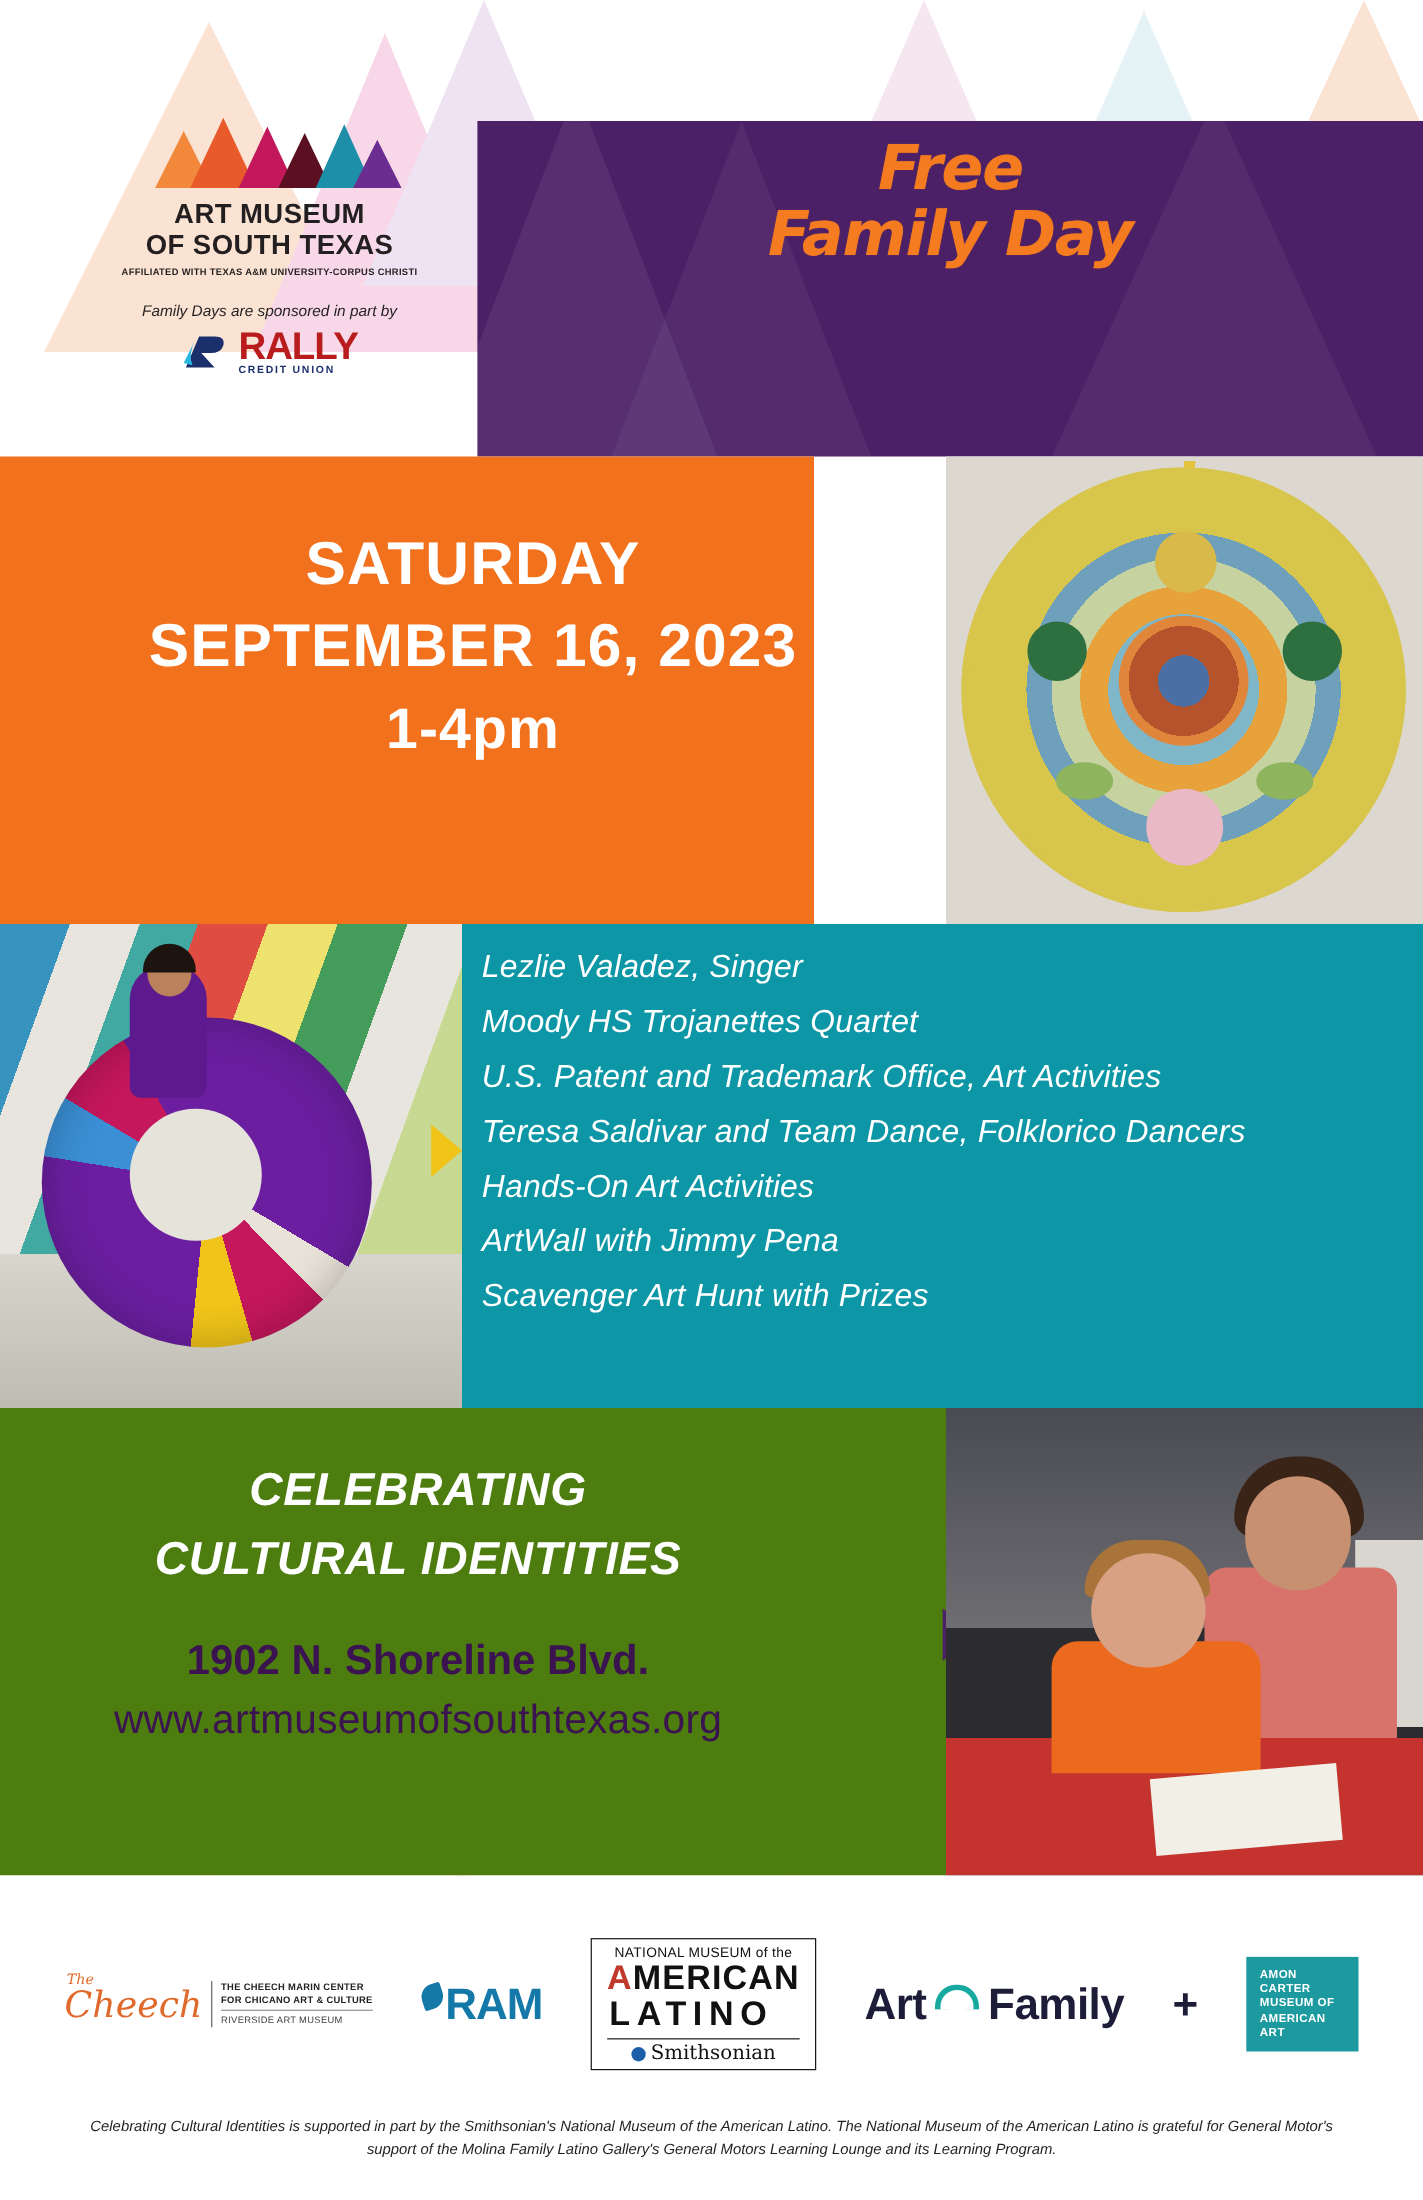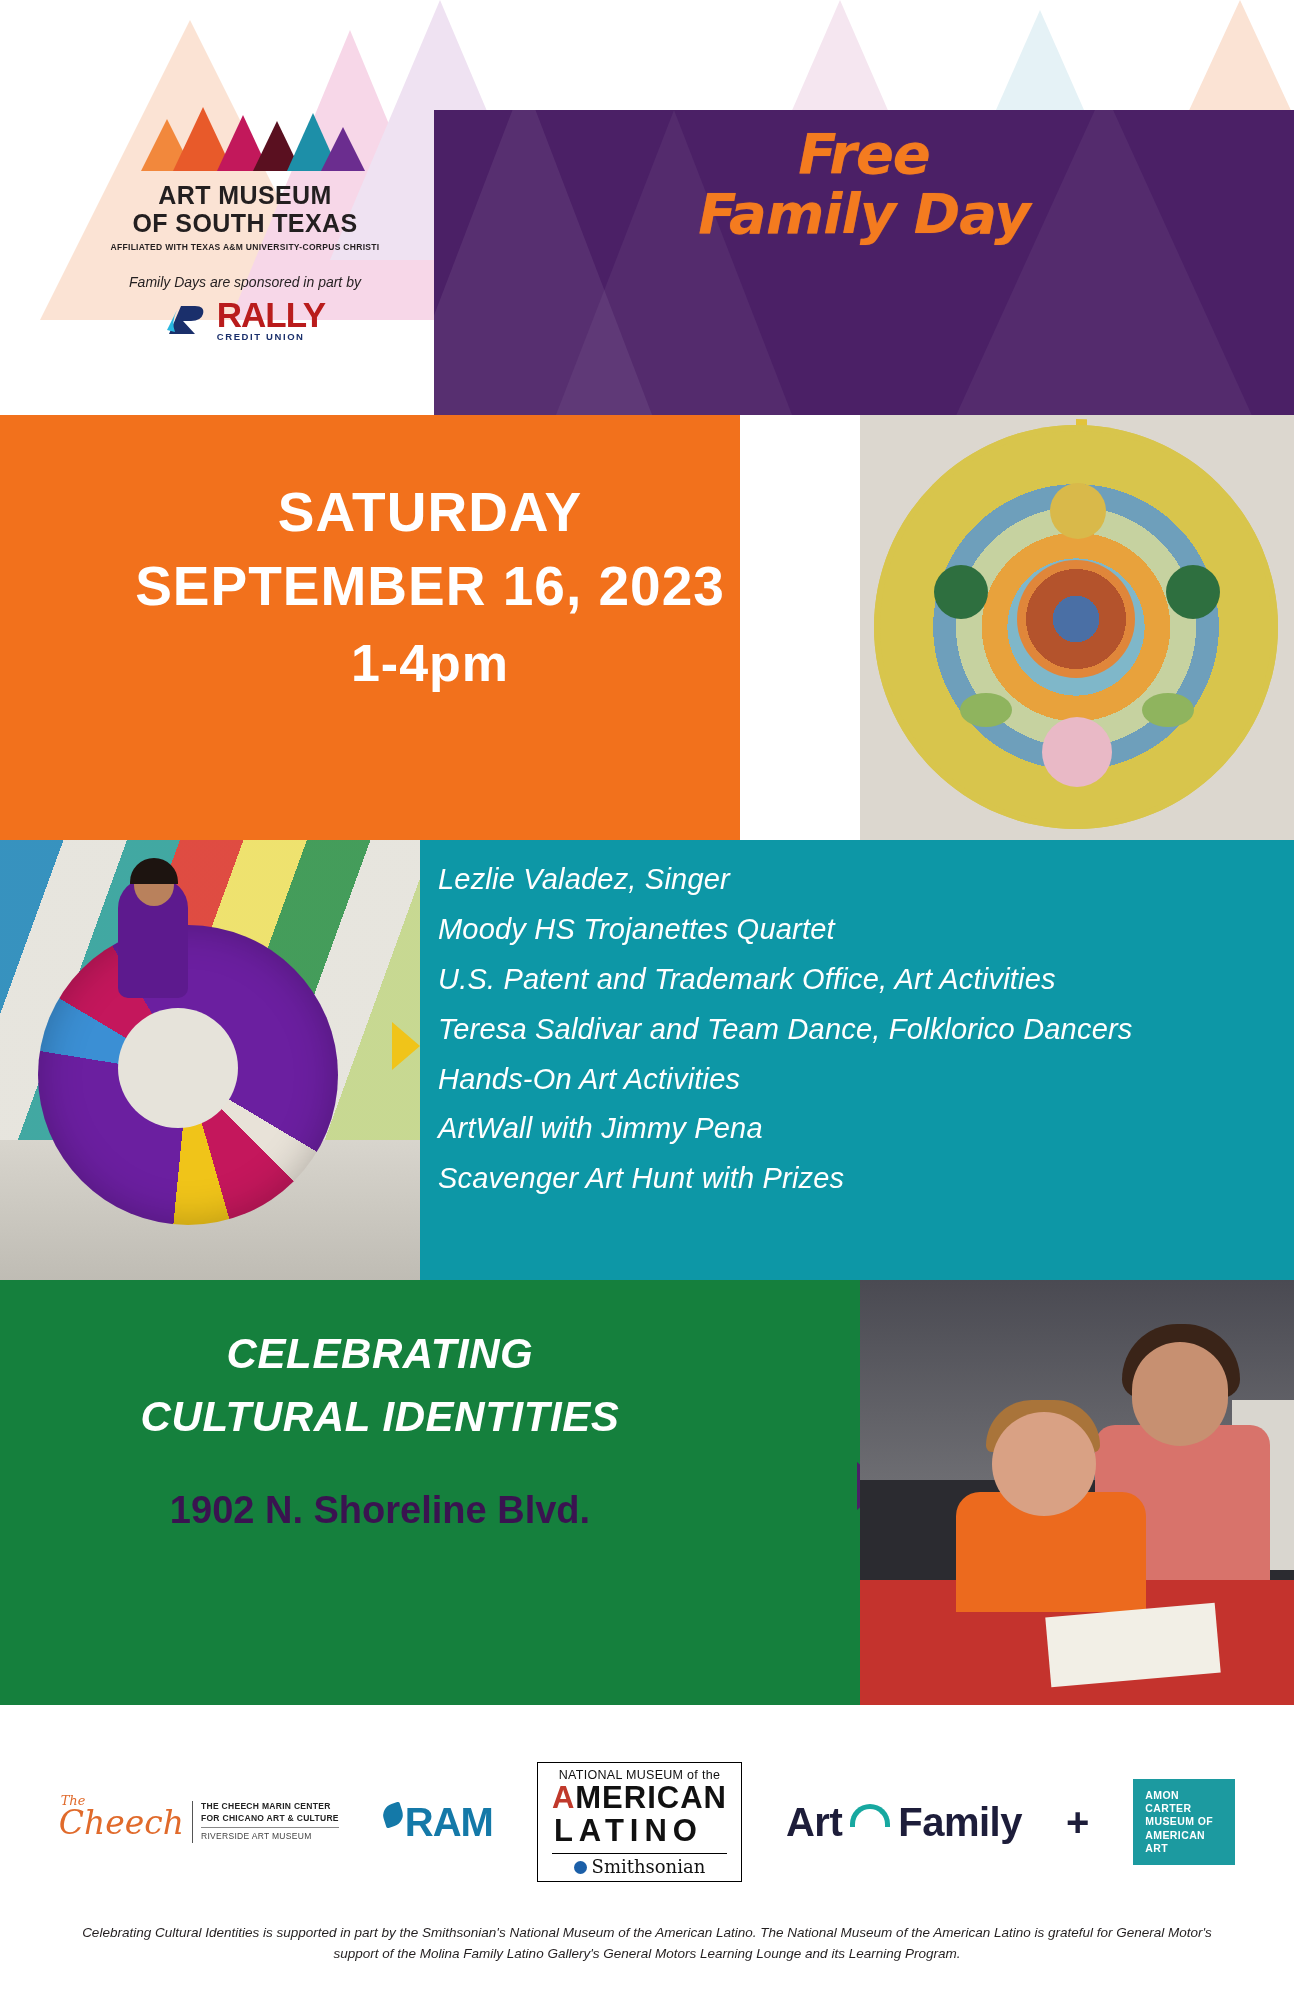--- a/index.html
+++ b/index.html
@@ -293,21 +293,21 @@
     border-top: 24px solid transparent;
     border-bottom: 24px solid transparent;
     border-left: 28px solid #f0c419;
   }
 
   
   .magenta-band {
     position: absolute;
     left: 0; top: 1280px;
     width: 860px; height: 425px;
-    background: #15803d;
+    background: #4d7c0f;
   }
   .celebrating {
     position: absolute;
     left: 0; top: 42px;
     width: 760px;
     text-align: center;
     color: #ffffff;
     font-family: "Liberation Sans", sans-serif;
     font-weight: bold;
     font-style: italic;
@@ -683,20 +683,21 @@
     <div class="performer">ArtWall with Jimmy Pena</div>
     <div class="performer">Scavenger Art Hunt with Prizes</div>
   </div>
 
   <div class="magenta-band">
     <div class="celebrating">
       <div>CELEBRATING</div>
       <div>CULTURAL IDENTITIES</div>
     </div>
     <div class="address">1902 N. Shoreline Blvd.</div>
+    <div class="website">www.artmuseumofsouthtexas.org</div>
   </div>
   <div class="magenta-arrow"></div>
 
   <div class="kids-photo">
     <div class="kids-bg"></div>
     <div class="kids-chair"></div>
     <div class="kid-girl-body"></div>
     <div class="kid-girl-hair"></div>
     <div class="kid-girl-head"></div>
     <div class="kids-table"></div>

